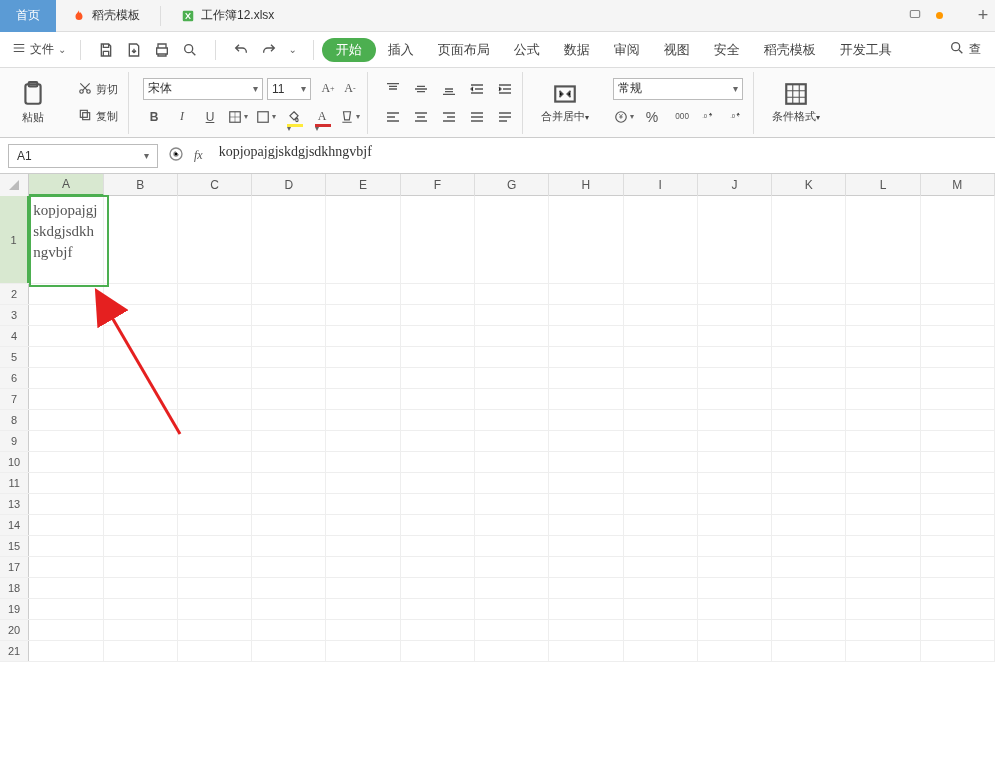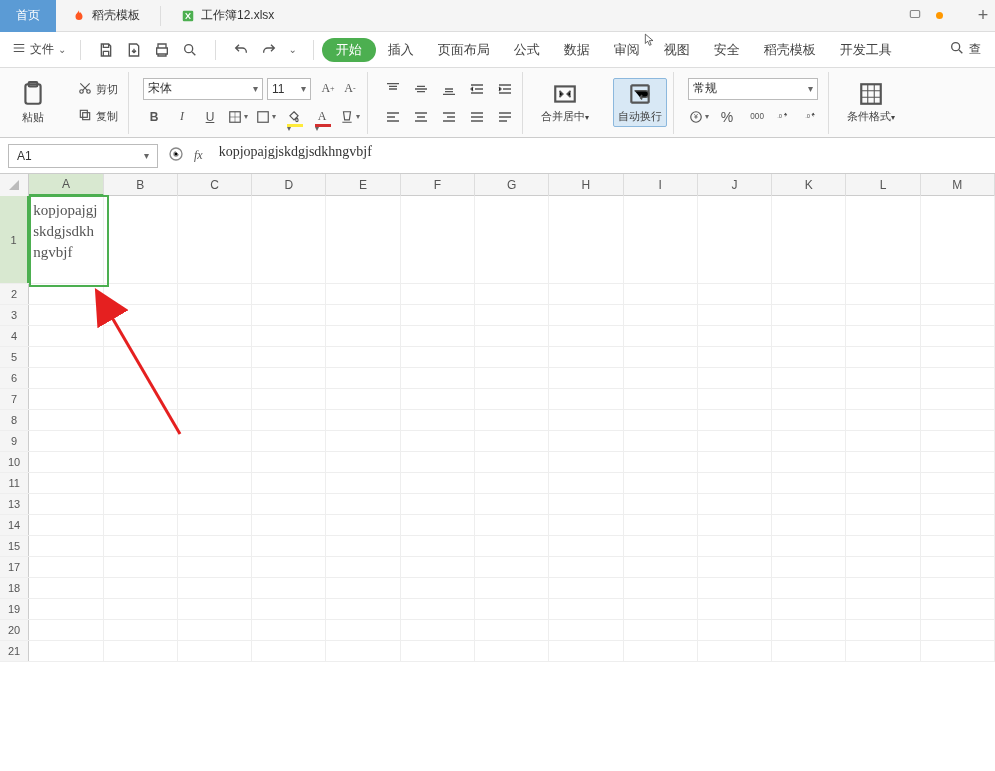--- a/index.html
+++ b/index.html
@@ -312,32 +312,20 @@
   <div class="ribbon-group">
     <div class="big-btn">
       <svg width="28" height="26" viewBox="0 0 24 24">
           <rect x="3" y="5" width="18" height="14" fill="none" stroke="#555" stroke-width="2"></rect>
           <path stroke="#555" stroke-width="1.5" d="M7 9l3 3-3 3M17 9l-3 3 3 3"></path>
         </svg>
       <span class="lbl"><span>合并居中</span><span style="font-size:8px;">▾</span></span>
     </div>
   </div>
   <div class="ribbon-group vsep">
-    <div class="big-btn active">
-      <svg width="28" height="26" viewBox="0 0 24 24">
-          <path fill="none" stroke="#555" stroke-width="2" d="M4 4h16 M4 4v16 M20 4v16 M4 20h16"></path>
-          <path stroke="#555" stroke-width="1.5" d="M7 9h10a3 3 0 010 6h-5m0 0l2-2m-2 2l2 2"></path>
-        </svg>
-      <span class="lbl">自动换行</span>
-      <svg style="position:absolute;margin-left:20px;margin-top:-48px;" width="14" height="14" viewBox="0 0 24 24">
-          <path fill="#fff" stroke="#000" stroke-width="1" d="M4 2l0 16 4-4 3 7 3-1-3-7 6 0z"></path>
-        </svg>
-    </div>
-  </div>
-  <div class="ribbon-group vsep">
     <div class="stack">
       <div class="combo" style="width:130px;">
         <span>常规</span>
         <span class="caret">▾</span>
       </div>
       <div class="btn-row">
         <span class="icon-btn with-caret">
             <svg width="14" height="14" viewBox="0 0 24 24">
               <circle cx="12" cy="12" r="9" fill="none" stroke="#555" stroke-width="2"></circle>
               <text x="12" y="16" text-anchor="middle" font-size="12" fill="#555">¥</text>

